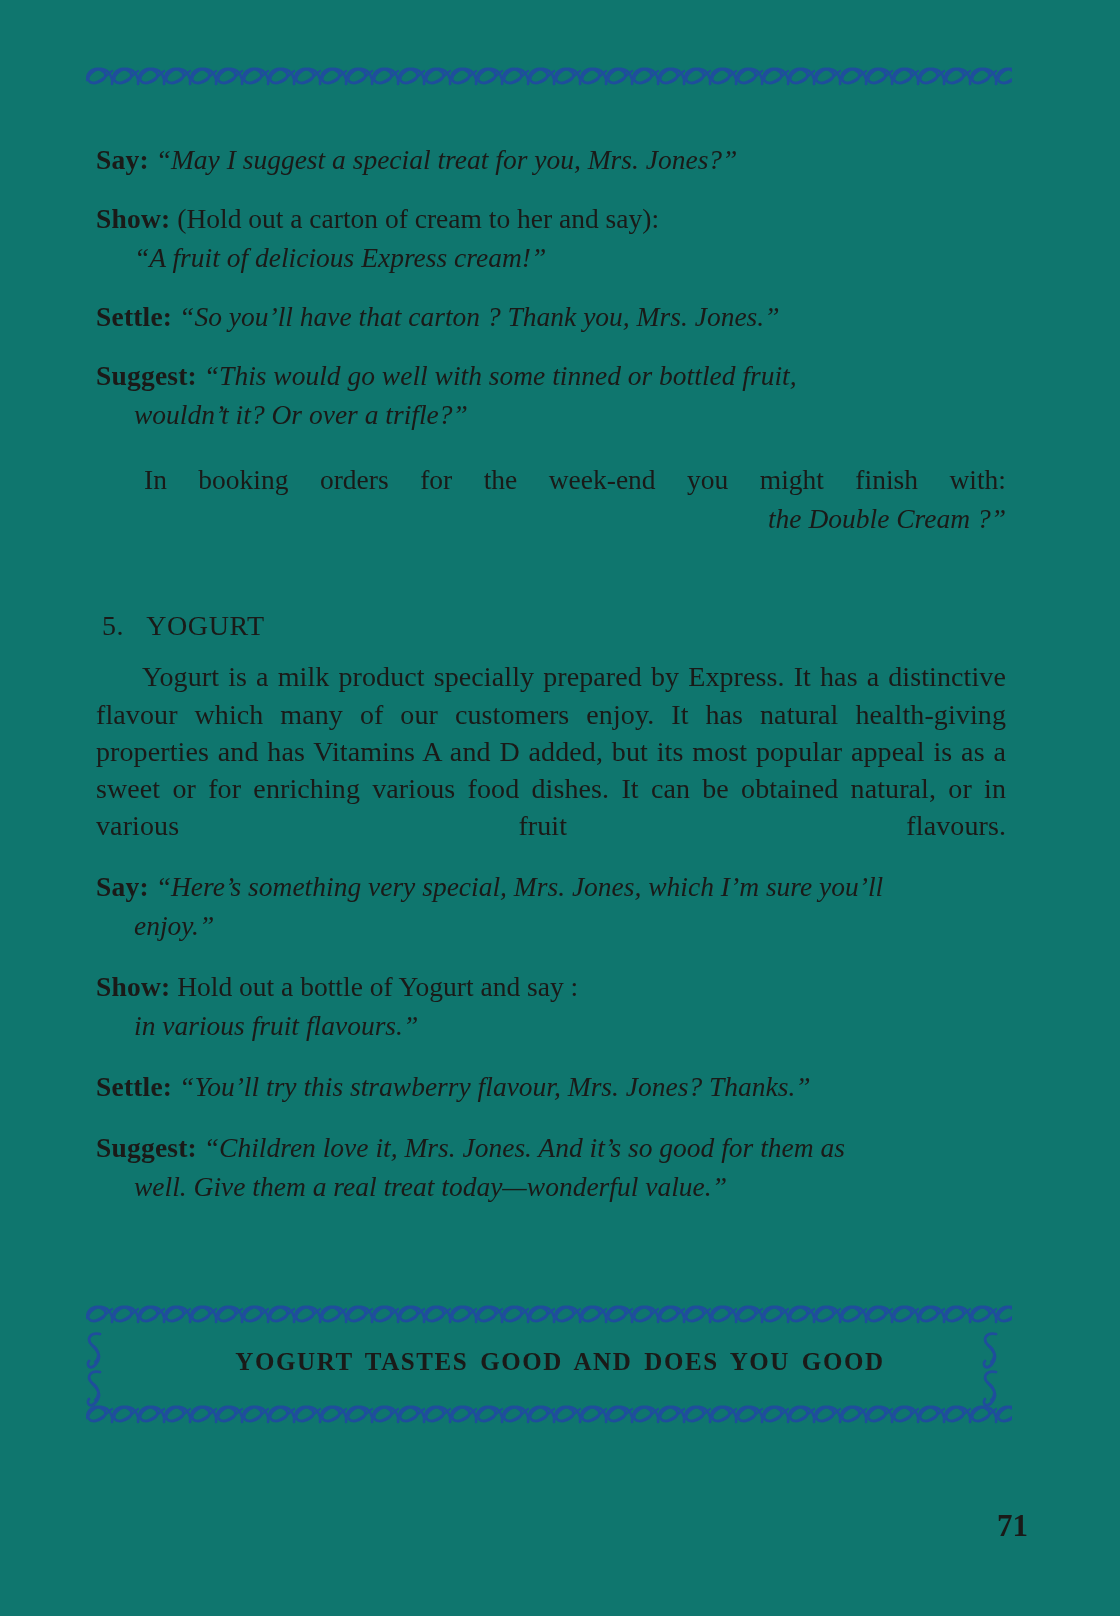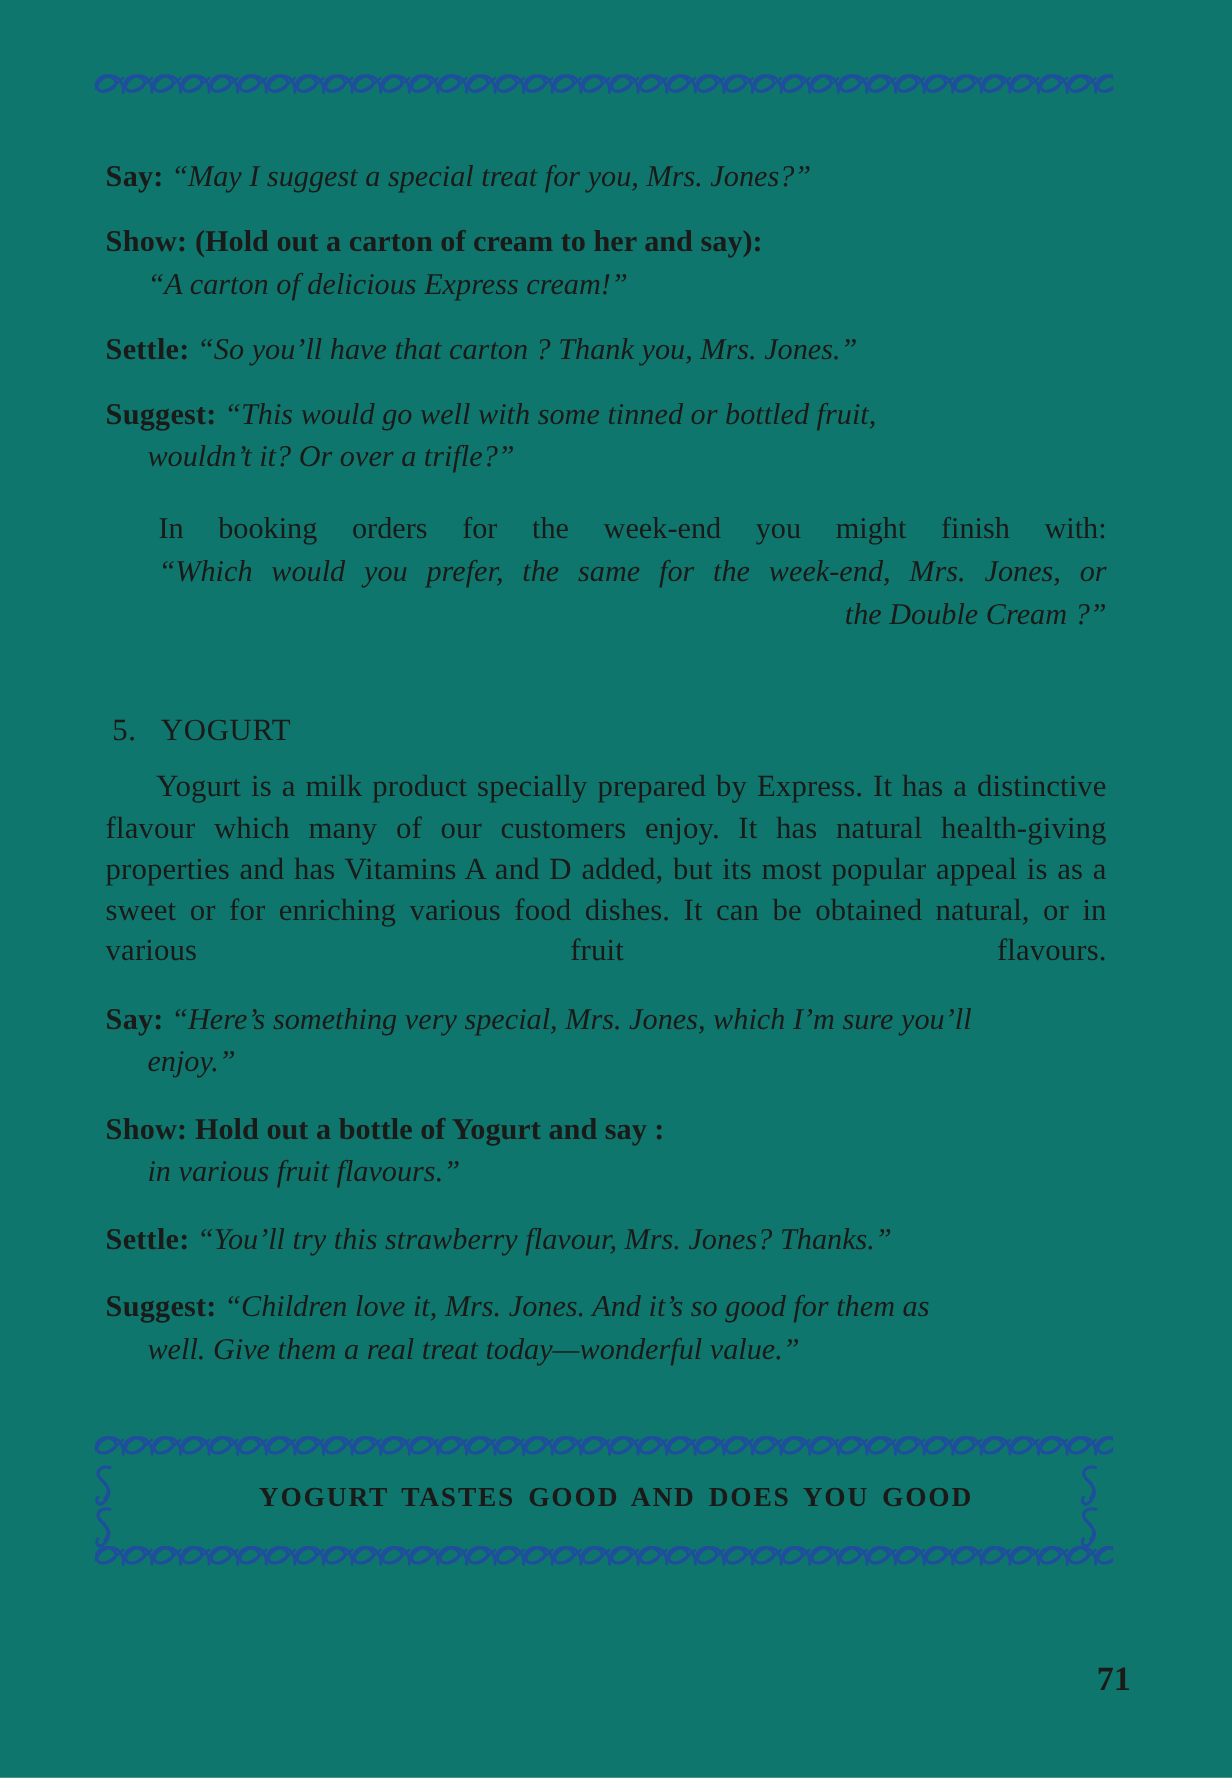--- a/index.html
+++ b/index.html
@@ -67,21 +67,21 @@
   }
   .cue {
     font-weight: bold;
     font-style: normal;
     font-family: "Liberation Serif", serif;
     letter-spacing: 0.2px;
   }
   .script {
     font-style: italic;
   }
-  .roman { font-style: normal; font-weight: bold; }
+  .roman { font-style: normal; }
 
   .cont {
     padding-left: 38px;
     font-size: 27.5px;
     line-height: 1.42;
     font-style: italic;
     text-align: justify;
     margin: 0;
   }
 
@@ -204,35 +204,34 @@
   <div class="content">
 
     <div>
 
       <div class="dialog-block">
         <p class="line hang"><span class="cue">Say:</span> <span class="script">“May I suggest a special treat for you, Mrs. Jones?”</span></p>
       </div>
 
       <div class="dialog-block">
         <p class="line hang"><span class="cue">Show:</span> <span class="roman">(Hold out a carton of cream to her and say):</span></p>
-        <p class="cont cont-left" style="text-align:left">“A carton of delicious  Express cream!”</p>
+        <p class="cont cont-left" style="text-align:left">“A fruit of delicious  Express cream!”</p>
       </div>
 
       <div class="dialog-block">
         <p class="line hang"><span class="cue">Settle:</span> <span class="script">“So you’ll have that carton ? Thank you, Mrs. Jones.”</span></p>
       </div>
 
       <div class="dialog-block">
         <p class="line hang"><span class="cue">Suggest:</span> <span class="script">“This would go well with some tinned or bottled fruit,</span></p>
         <p class="cont" style="text-align:left">wouldn’t it? Or over a trifle?”</p>
       </div>
 
       <div class="note-block">
         <p style="text-align-last:justify">In booking orders for the week-end you might finish with:</p>
-        <p class="script" style="font-style:italic;text-align-last:justify">“Which would you prefer, the same for the week-end, Mrs. Jones, or</p>
         <p class="script" style="font-style:italic;text-align:right">the Double Cream ?”</p>
       </div>
     </div>
 
     <div class="section-head">
       <span class="num">5.</span><span>YOGURT</span>
     </div>
 
     <p class="body-para">Yogurt is a milk product specially prepared by Express. It has a distinctive flavour which many of our customers enjoy. It has natural health-giving properties and has Vitamins A and D added, but its most popular appeal is as a sweet or for enriching various food dishes. It can be obtained natural, or in various fruit flavours.</p>
 

